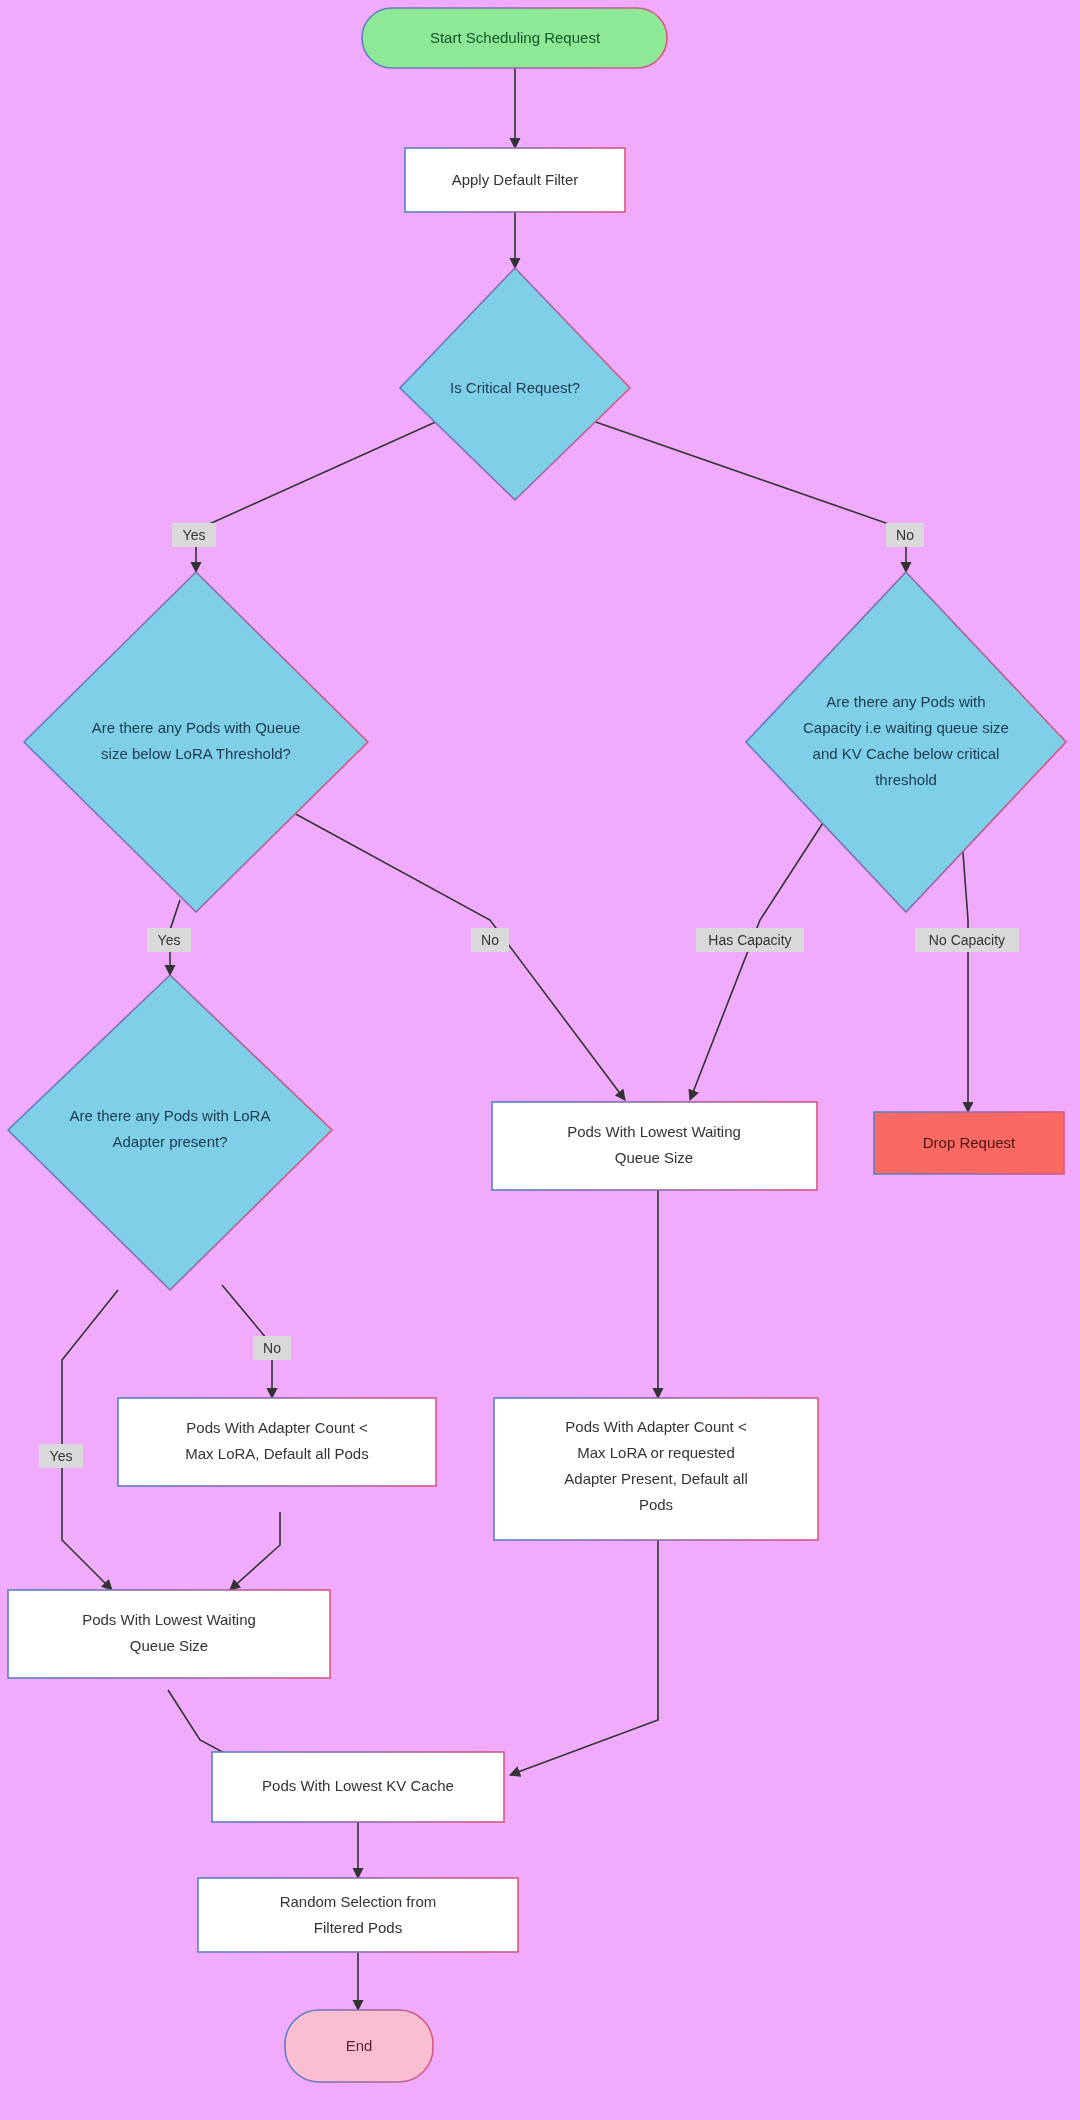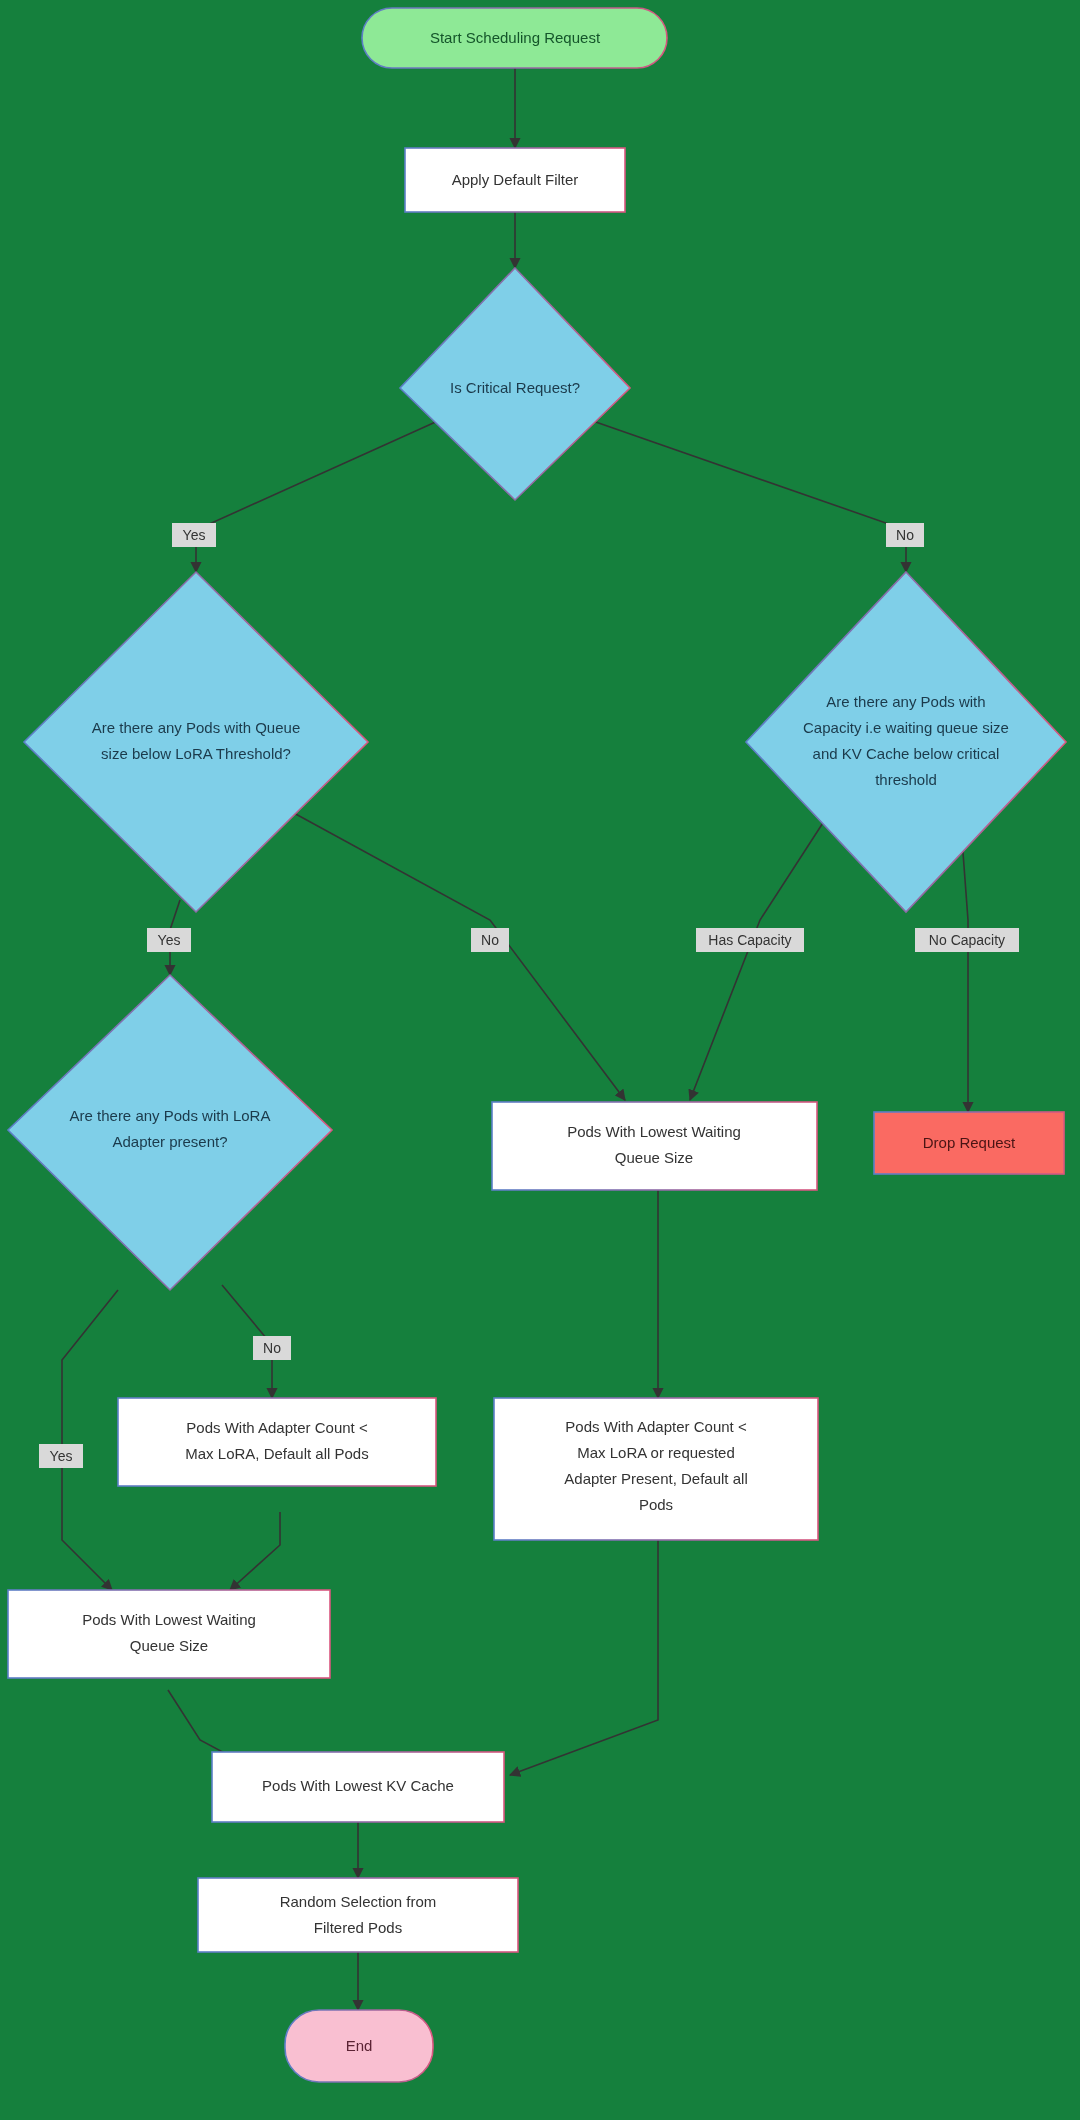--- a/index.html
+++ b/index.html
@@ -11,21 +11,21 @@
   body {
     width: 1080px;
     height: 2120px;
     font-family: "Liberation Sans", sans-serif;
     overflow: hidden;
   }
   #flow-root {
     position: relative;
     width: 1080px;
     height: 2120px;
-    background: #15803d;
+    background: #f0abfc;
   }
   svg#flow-svg {
     position: absolute;
     top: 0;
     left: 0;
     width: 1080px;
     height: 2120px;
     display: block;
   }
   .node-text {

